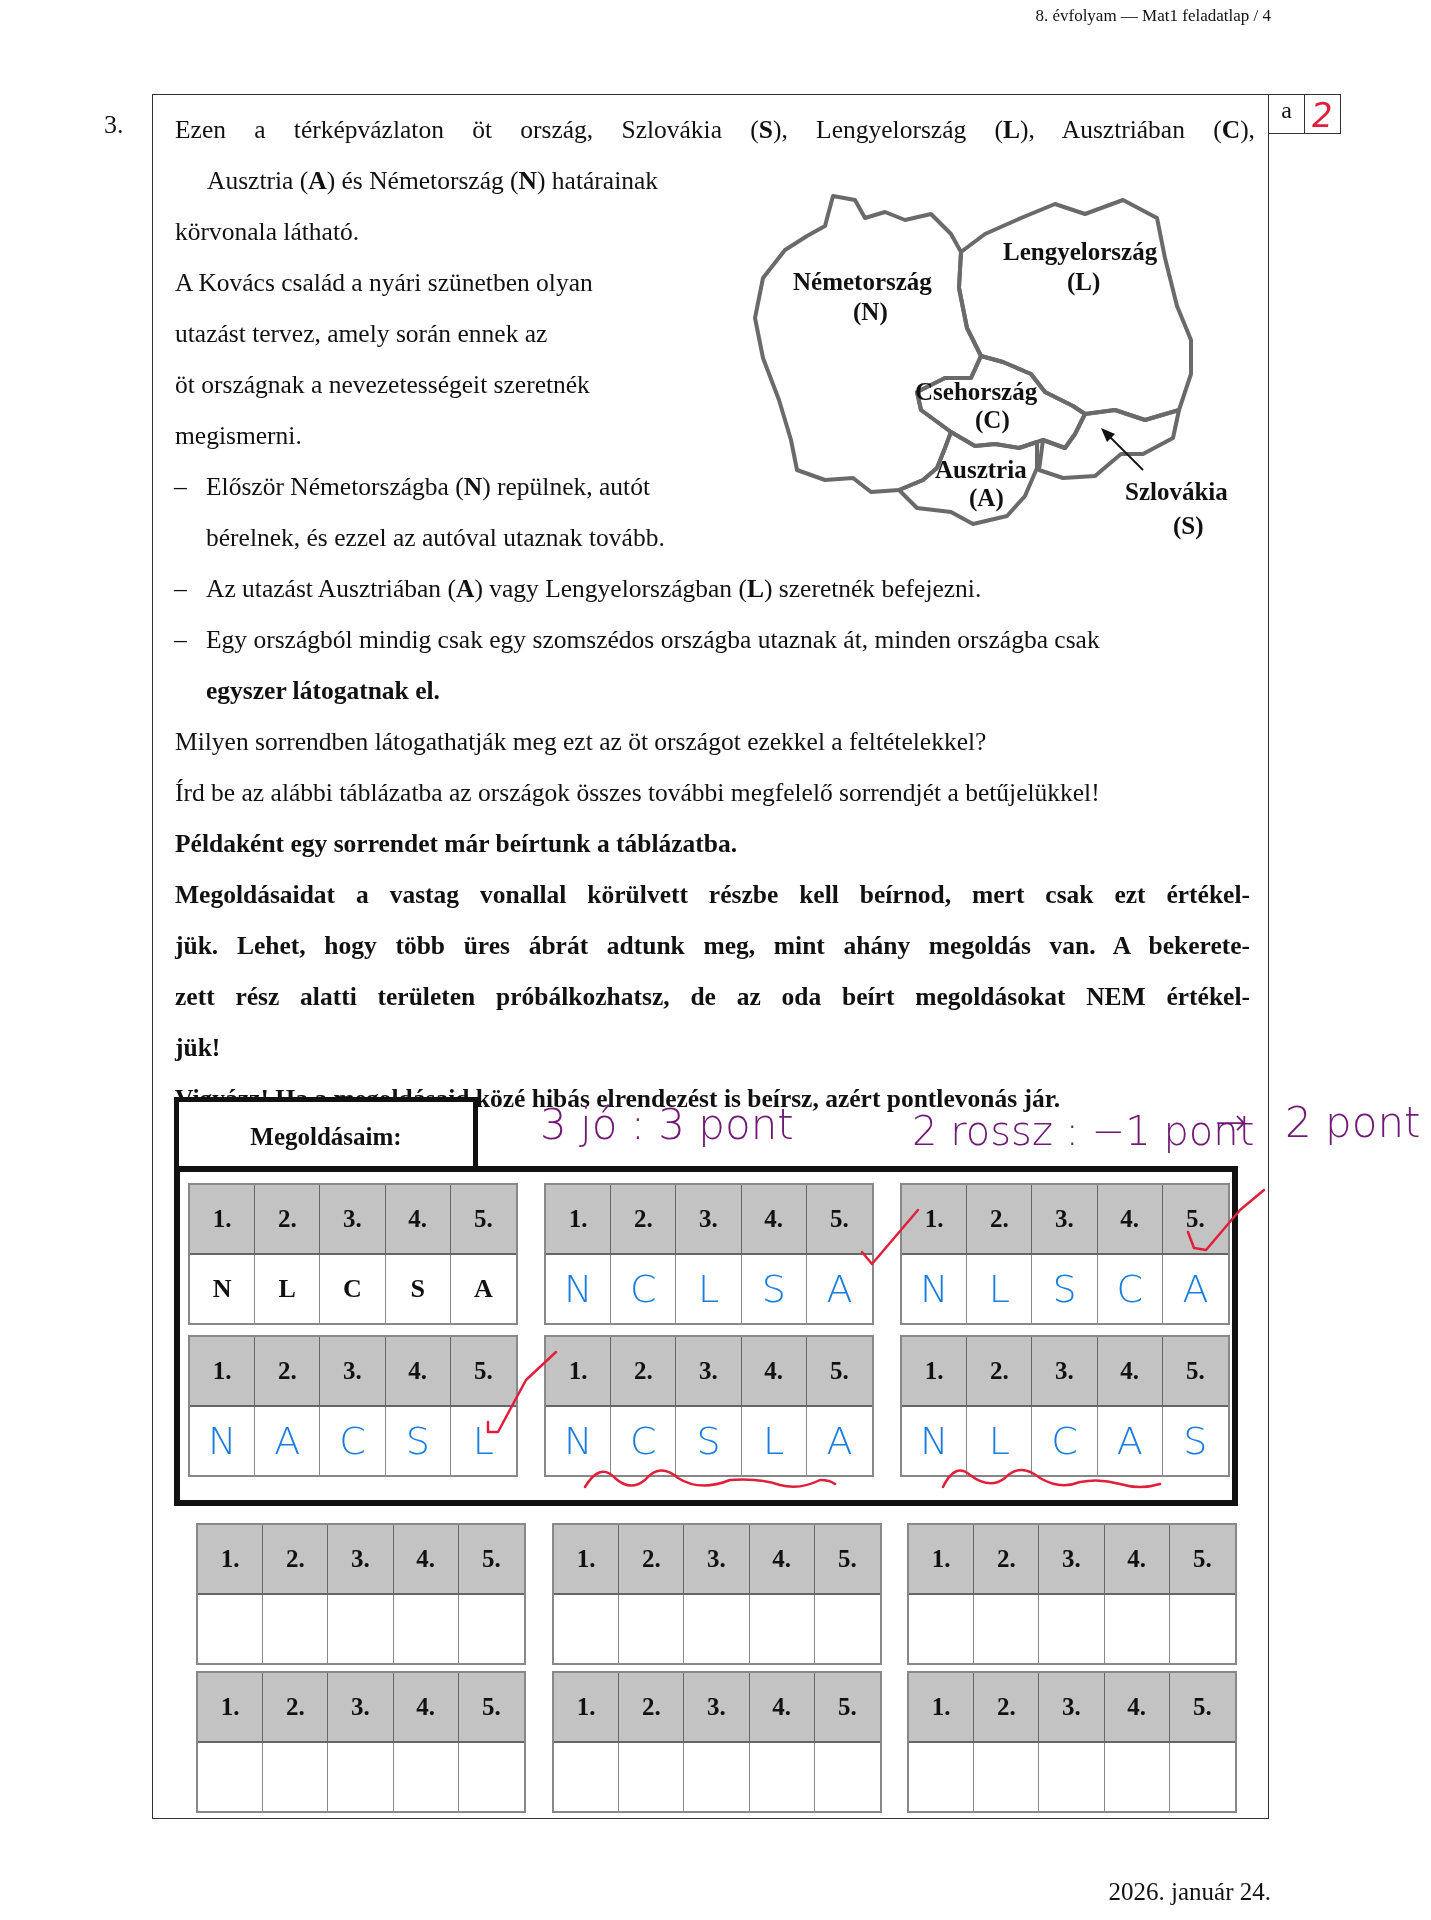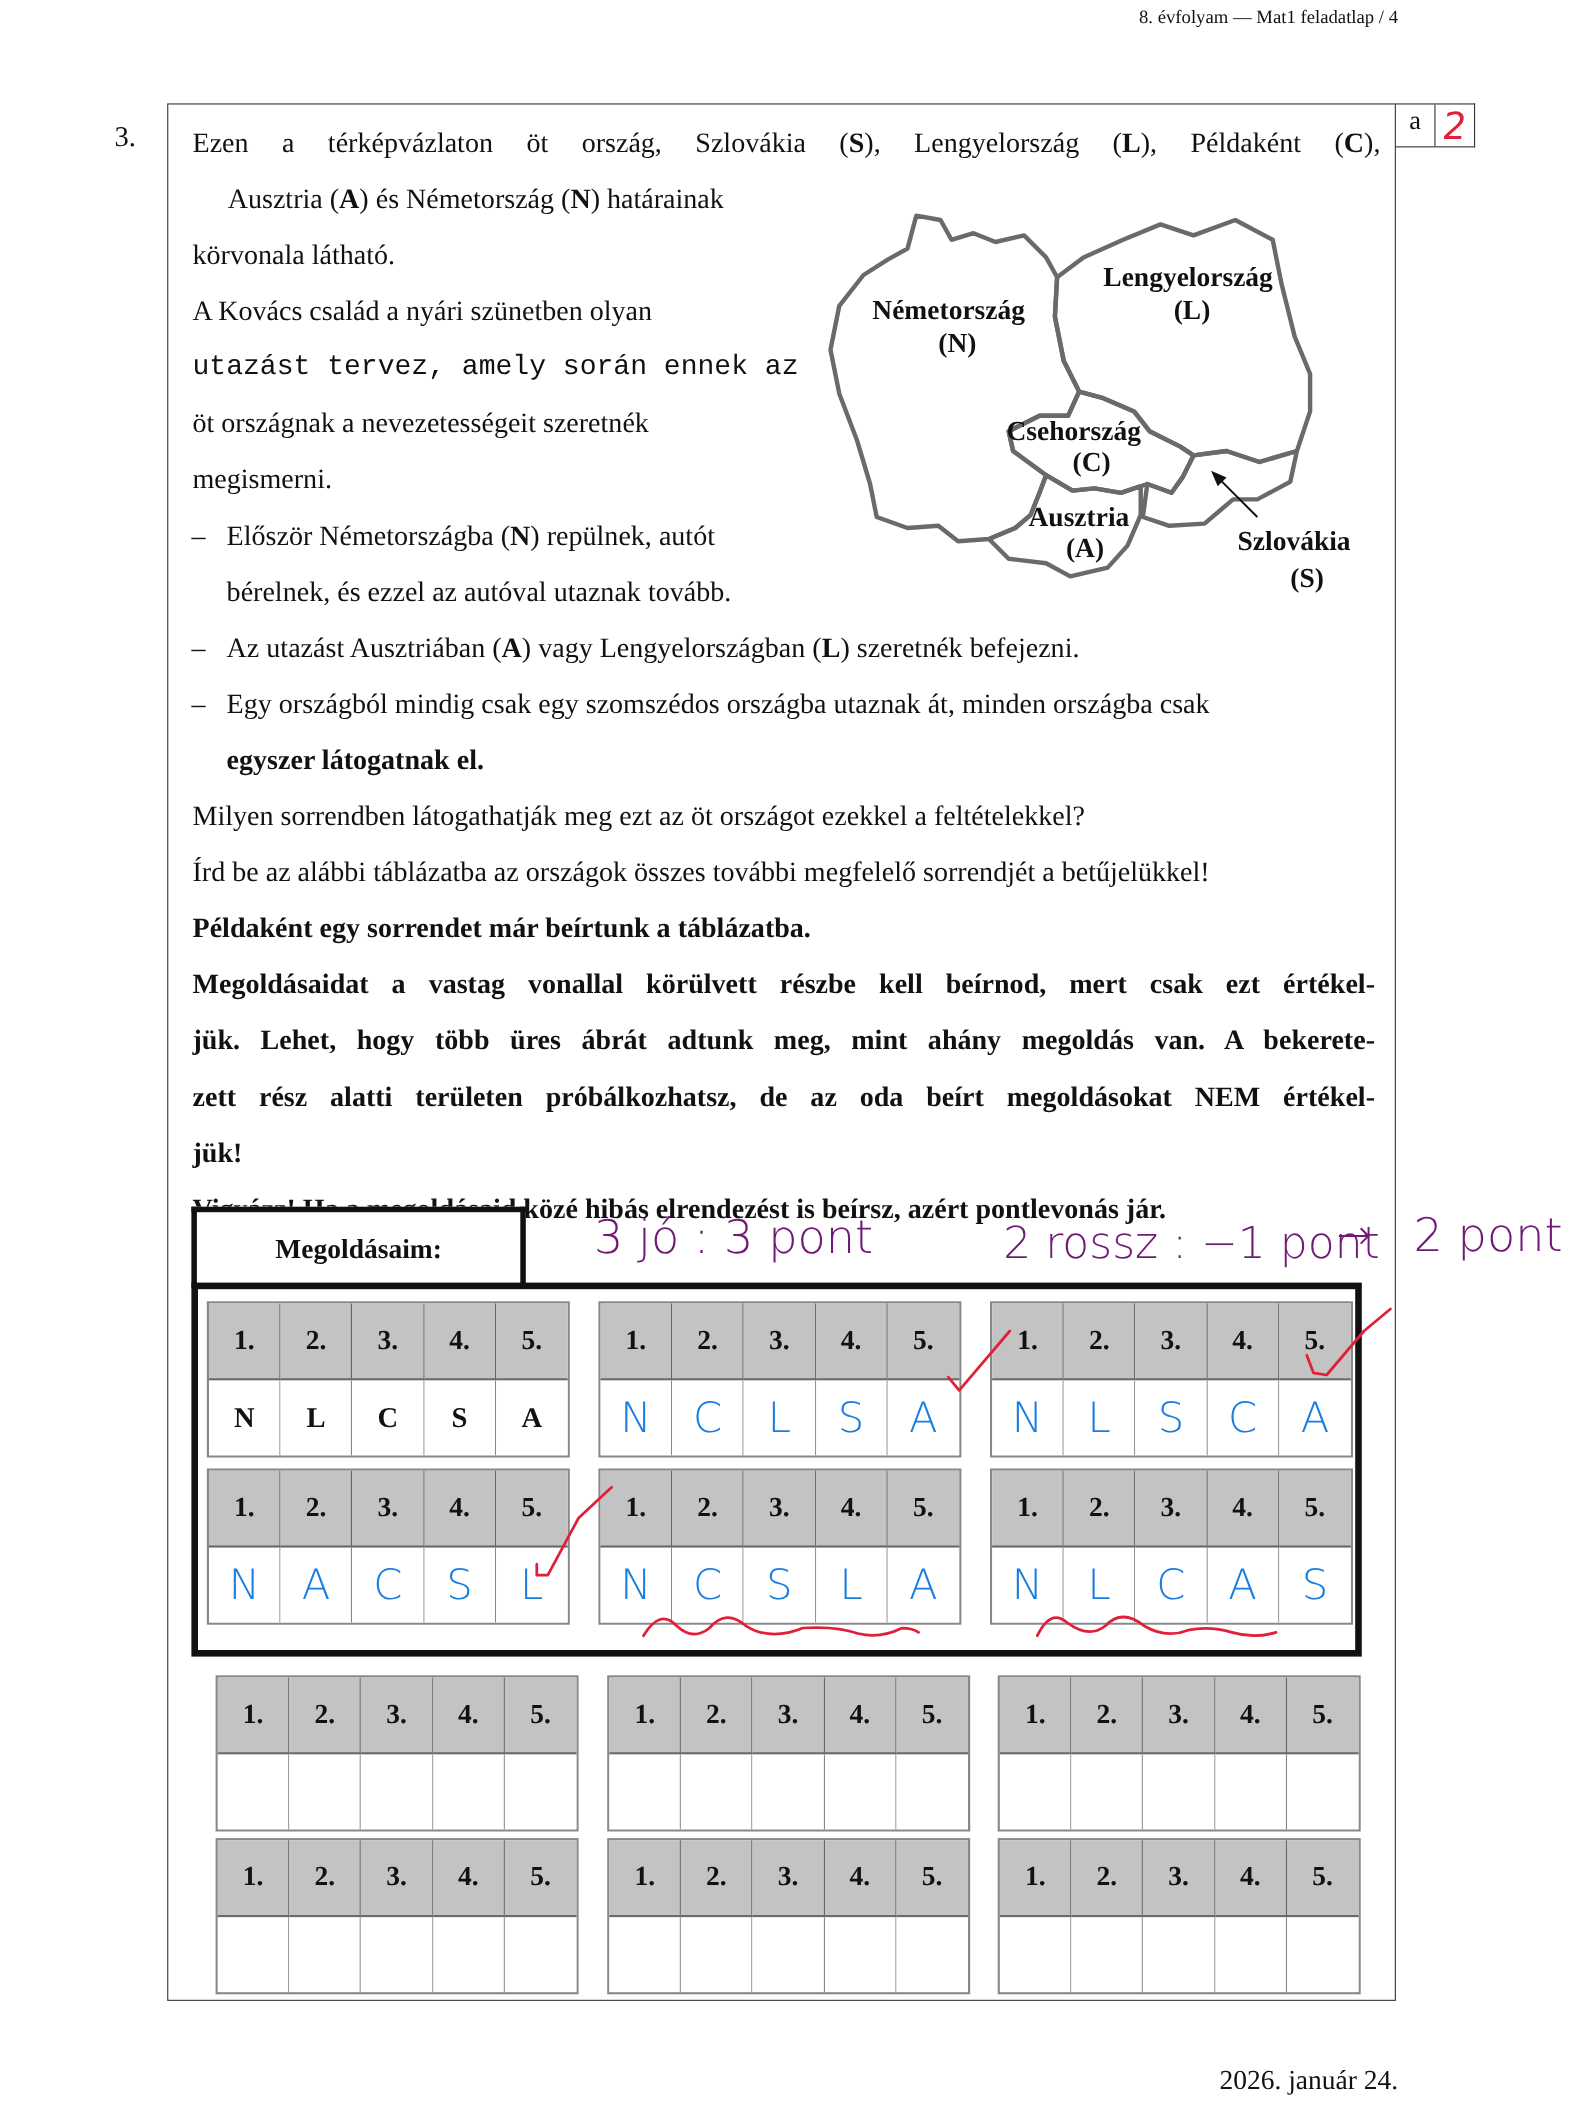--- a/index.html
+++ b/index.html
@@ -36,28 +36,28 @@
 <div class="abs header-text">8. évfolyam — Mat1 feladatlap / 4</div>
 
 <div class="abs qnum">3.</div>
 <div class="abs frame"></div>
 <div class="abs score-box">
   <div class="lbl">a</div>
   <div class="val">2</div>
 </div>
 
 <div class="abs para justify" style="top:104px; width:1080px;">
-  <span>Ezen a térképvázlaton öt ország, Szlovákia (</span><b>S</b><span>), Lengyelország (</span><b>L</b><span>), Példaként (</span><b>C</b><span>),</span>
+  <span>Ezen a térképvázlaton öt ország, Szlovákia (</span><b>S</b><span>), Lengyelország (</span><b>L</b><span>), Ausztriában (</span><b>C</b><span>),</span>
 </div>
 <div class="abs para" style="top:155px;margin-left:32px;">
   <span>Ausztria (</span><b>A</b><span>) és Németország (</span><b>N</b><span>) határainak</span>
 </div>
 <div class="abs para" style="top:206px;">körvonala látható.</div>
 <div class="abs para" style="top:257px;">A Kovács család a nyári szünetben olyan</div>
-<div class="abs para" style="top:308px;font-family:Liberation Mono, monospace;">utazást tervez, amely során ennek az</div>
+<div class="abs para" style="top:308px;">utazást tervez, amely során ennek az</div>
 <div class="abs para" style="top:359px;">öt országnak a nevezetességeit szeretnék</div>
 <div class="abs para" style="top:410px;">megismerni.</div>
 
 <div class="abs para" style="top:461px; left:206px;">
   <span class="dash" style="left:-32px;">–</span>
   <span>Először Németországba (</span><b>N</b><span>) repülnek, autót</span>
 </div>
 <div class="abs para" style="top:512px; left:206px;">bérelnek, és ezzel az autóval utaznak tovább.</div>
 <div class="abs para" style="top:563px; left:206px;">
   <span class="dash" style="left:-32px;">–</span>

